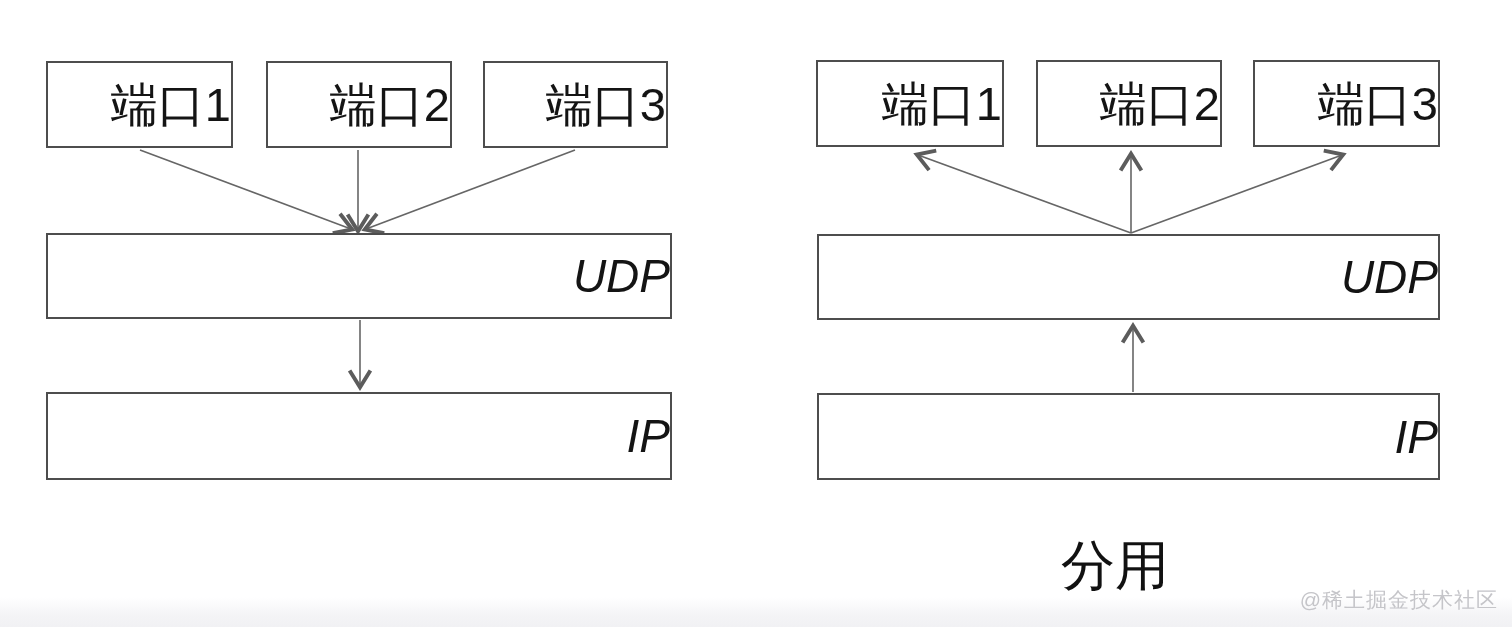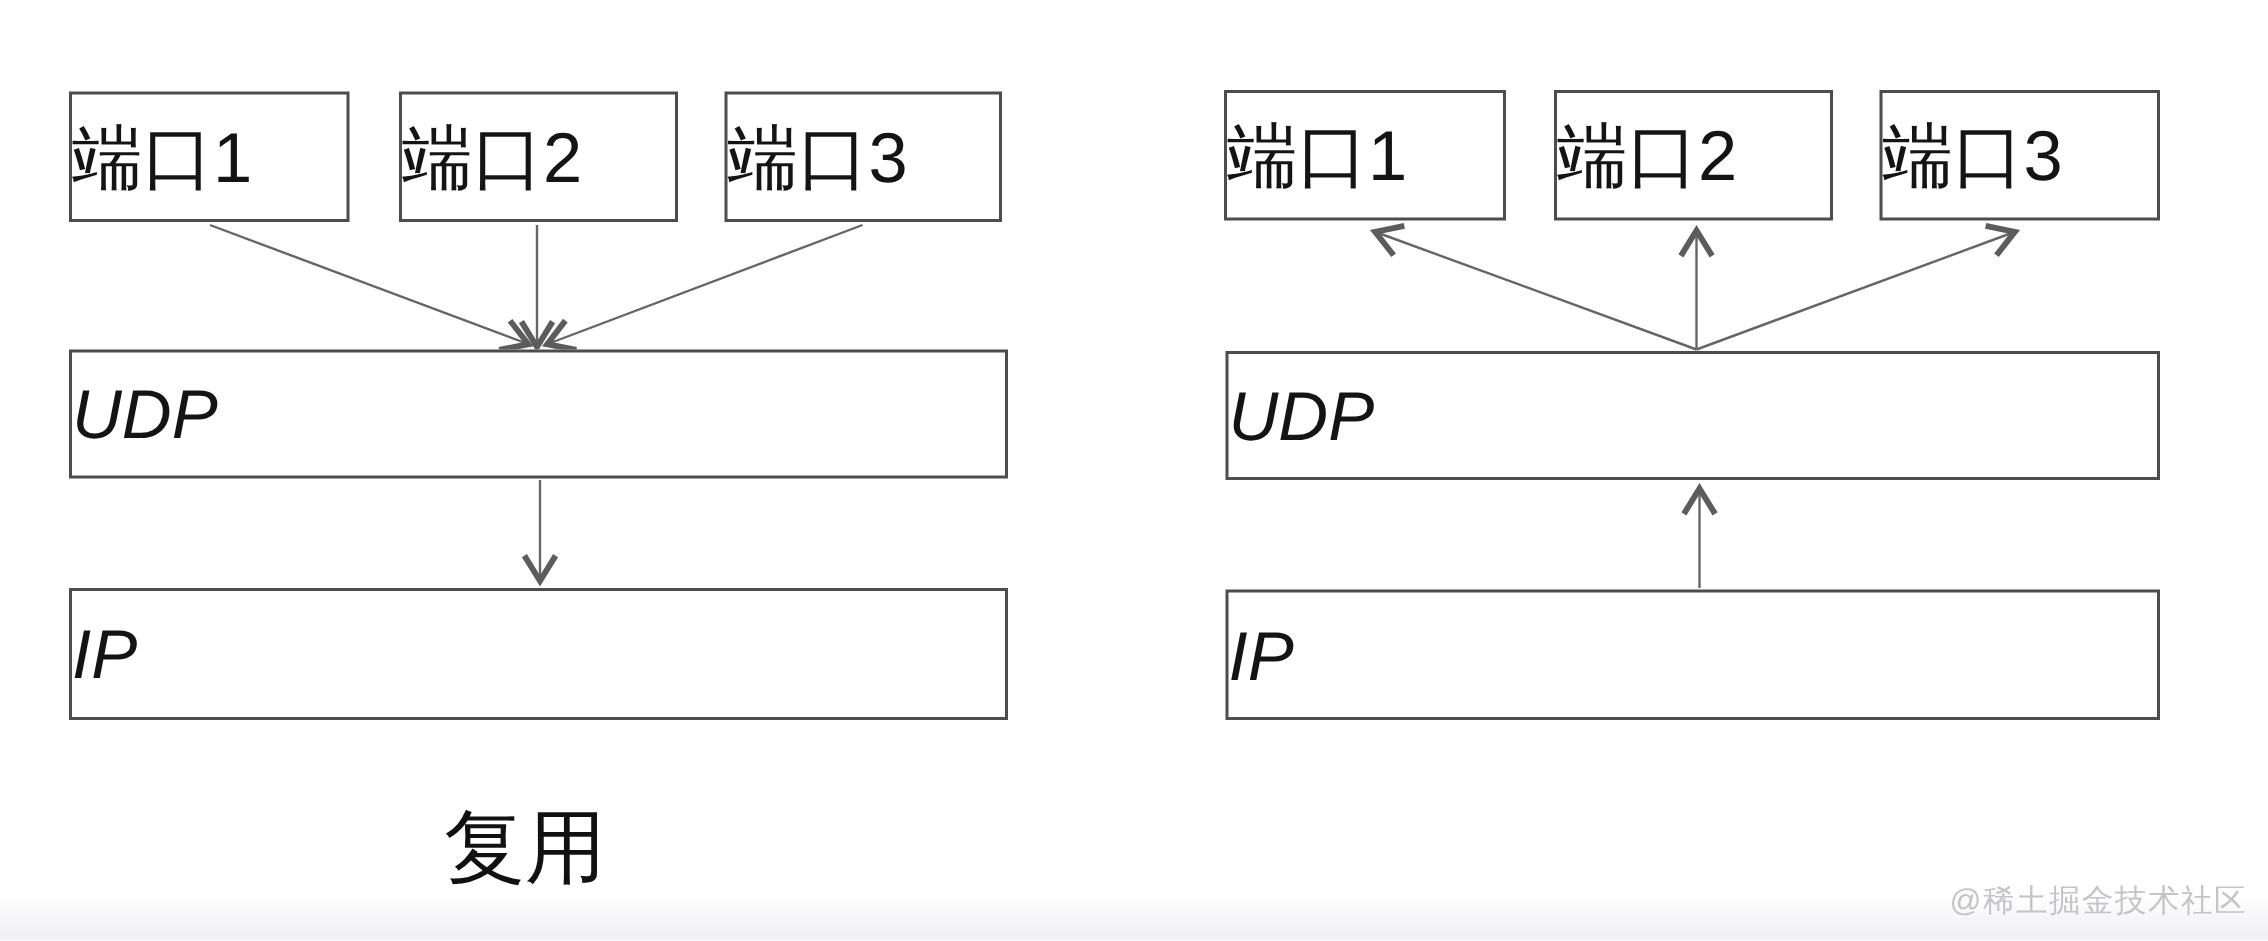--- a/index.html
+++ b/index.html
@@ -18,21 +18,21 @@
     overflow:hidden;
   }
   .bottom-band{
     position:absolute;left:0;right:0;bottom:0;height:30px;
     background:linear-gradient(180deg,#ffffff 0%,#f4f4f6 60%,#f1f1f4 100%);
   }
   .node{
     position:absolute;
     background:#ffffff;
     border:2px solid var(--border-color);
-    display:flex;align-items:center;justify-content:flex-start;
+    display:flex;align-items:center;justify-content:flex-end;
     color:var(--text-color);
   }
   .port-box{font-size:47px;line-height:1;}
   .layer-box{font-size:46px;line-height:1;font-style:italic;}
   
   .l-port1{left:46px;top:61px;width:187px;height:87px;}
   .l-port2{left:266px;top:61px;width:186px;height:87px;}
   .l-port3{left:483px;top:61px;width:185px;height:87px;}
   .l-udp  {left:46px;top:233px;width:626px;height:86px;}
   .l-ip   {left:46px;top:392px;width:626px;height:88px;}
@@ -95,33 +95,33 @@
   </div>
   <div class="node port-box l-port3">
     <span>端口3</span>
   </div>
   <div class="node layer-box l-udp">
     <span>UDP</span>
   </div>
   <div class="node layer-box l-ip">
     <span>IP</span>
   </div>
-  <div class="caption caption-left">复用</div>
 
   <div class="node port-box r-port1">
     <span>端口1</span>
   </div>
   <div class="node port-box r-port2">
     <span>端口2</span>
   </div>
   <div class="node port-box r-port3">
     <span>端口3</span>
   </div>
   <div class="node layer-box r-udp">
     <span>UDP</span>
   </div>
   <div class="node layer-box r-ip">
     <span>IP</span>
   </div>
+  <div class="caption caption-right">分用</div>
 
   <div class="bottom-band"></div>
   <div class="watermark">@稀土掘金技术社区</div>
 </div>
 
 </body></html>

